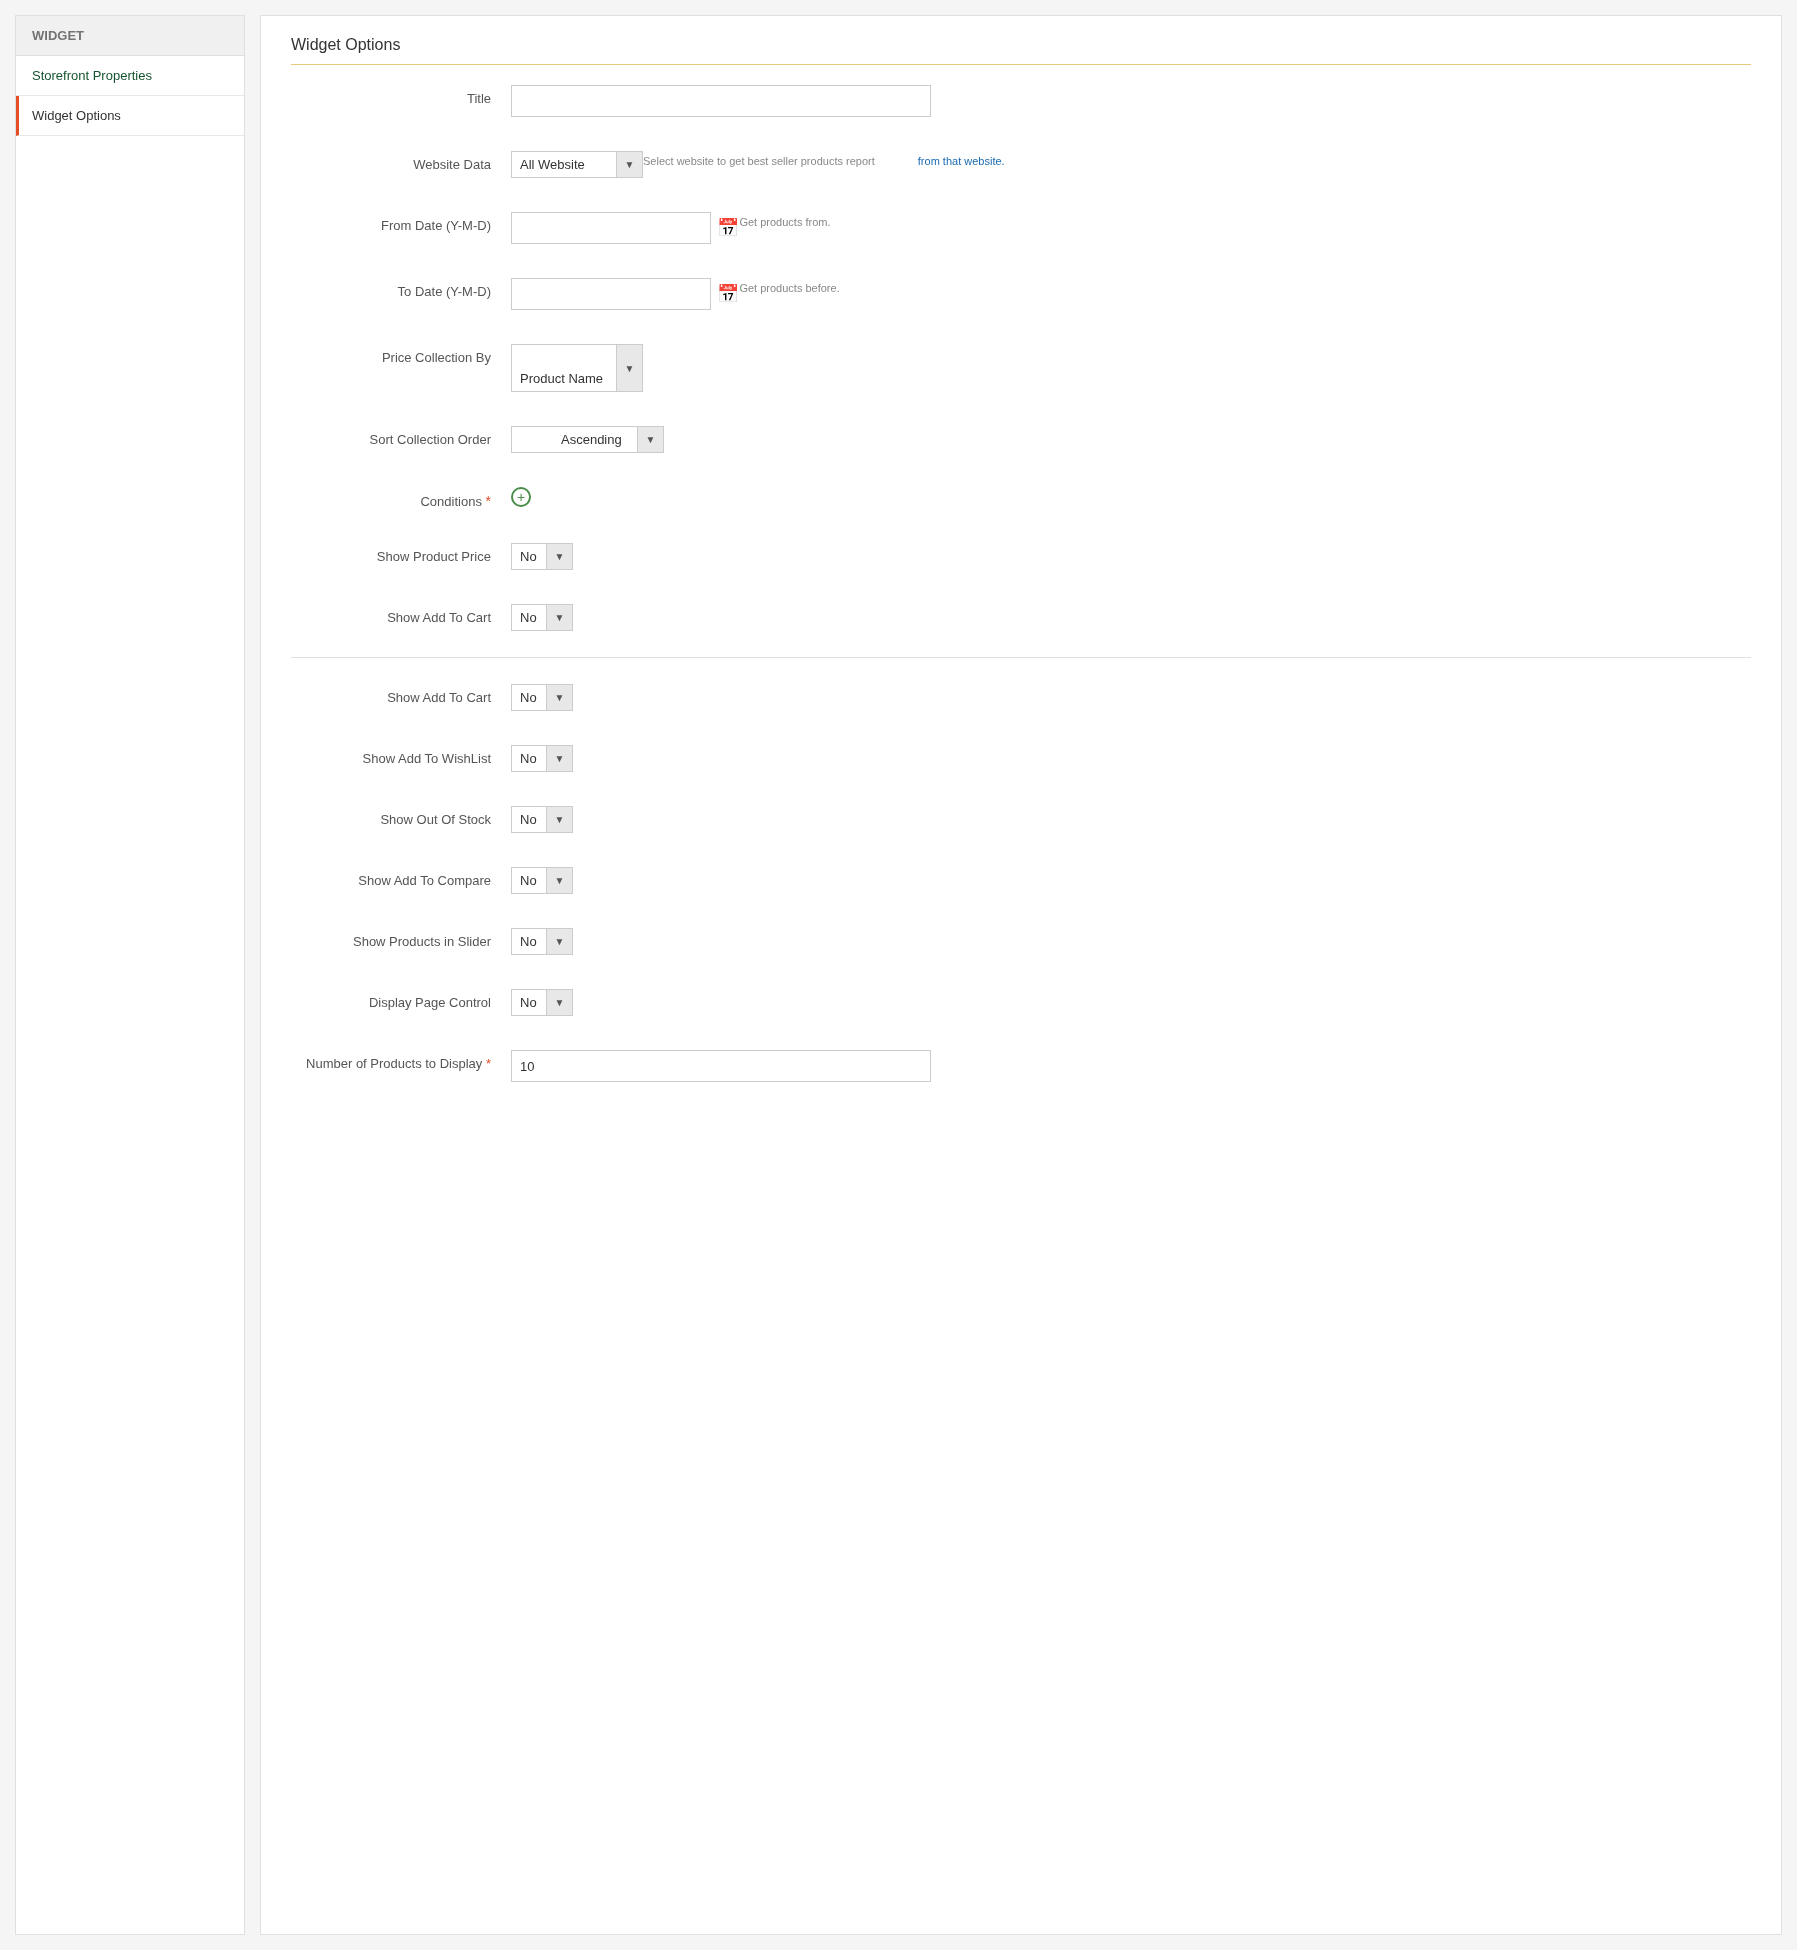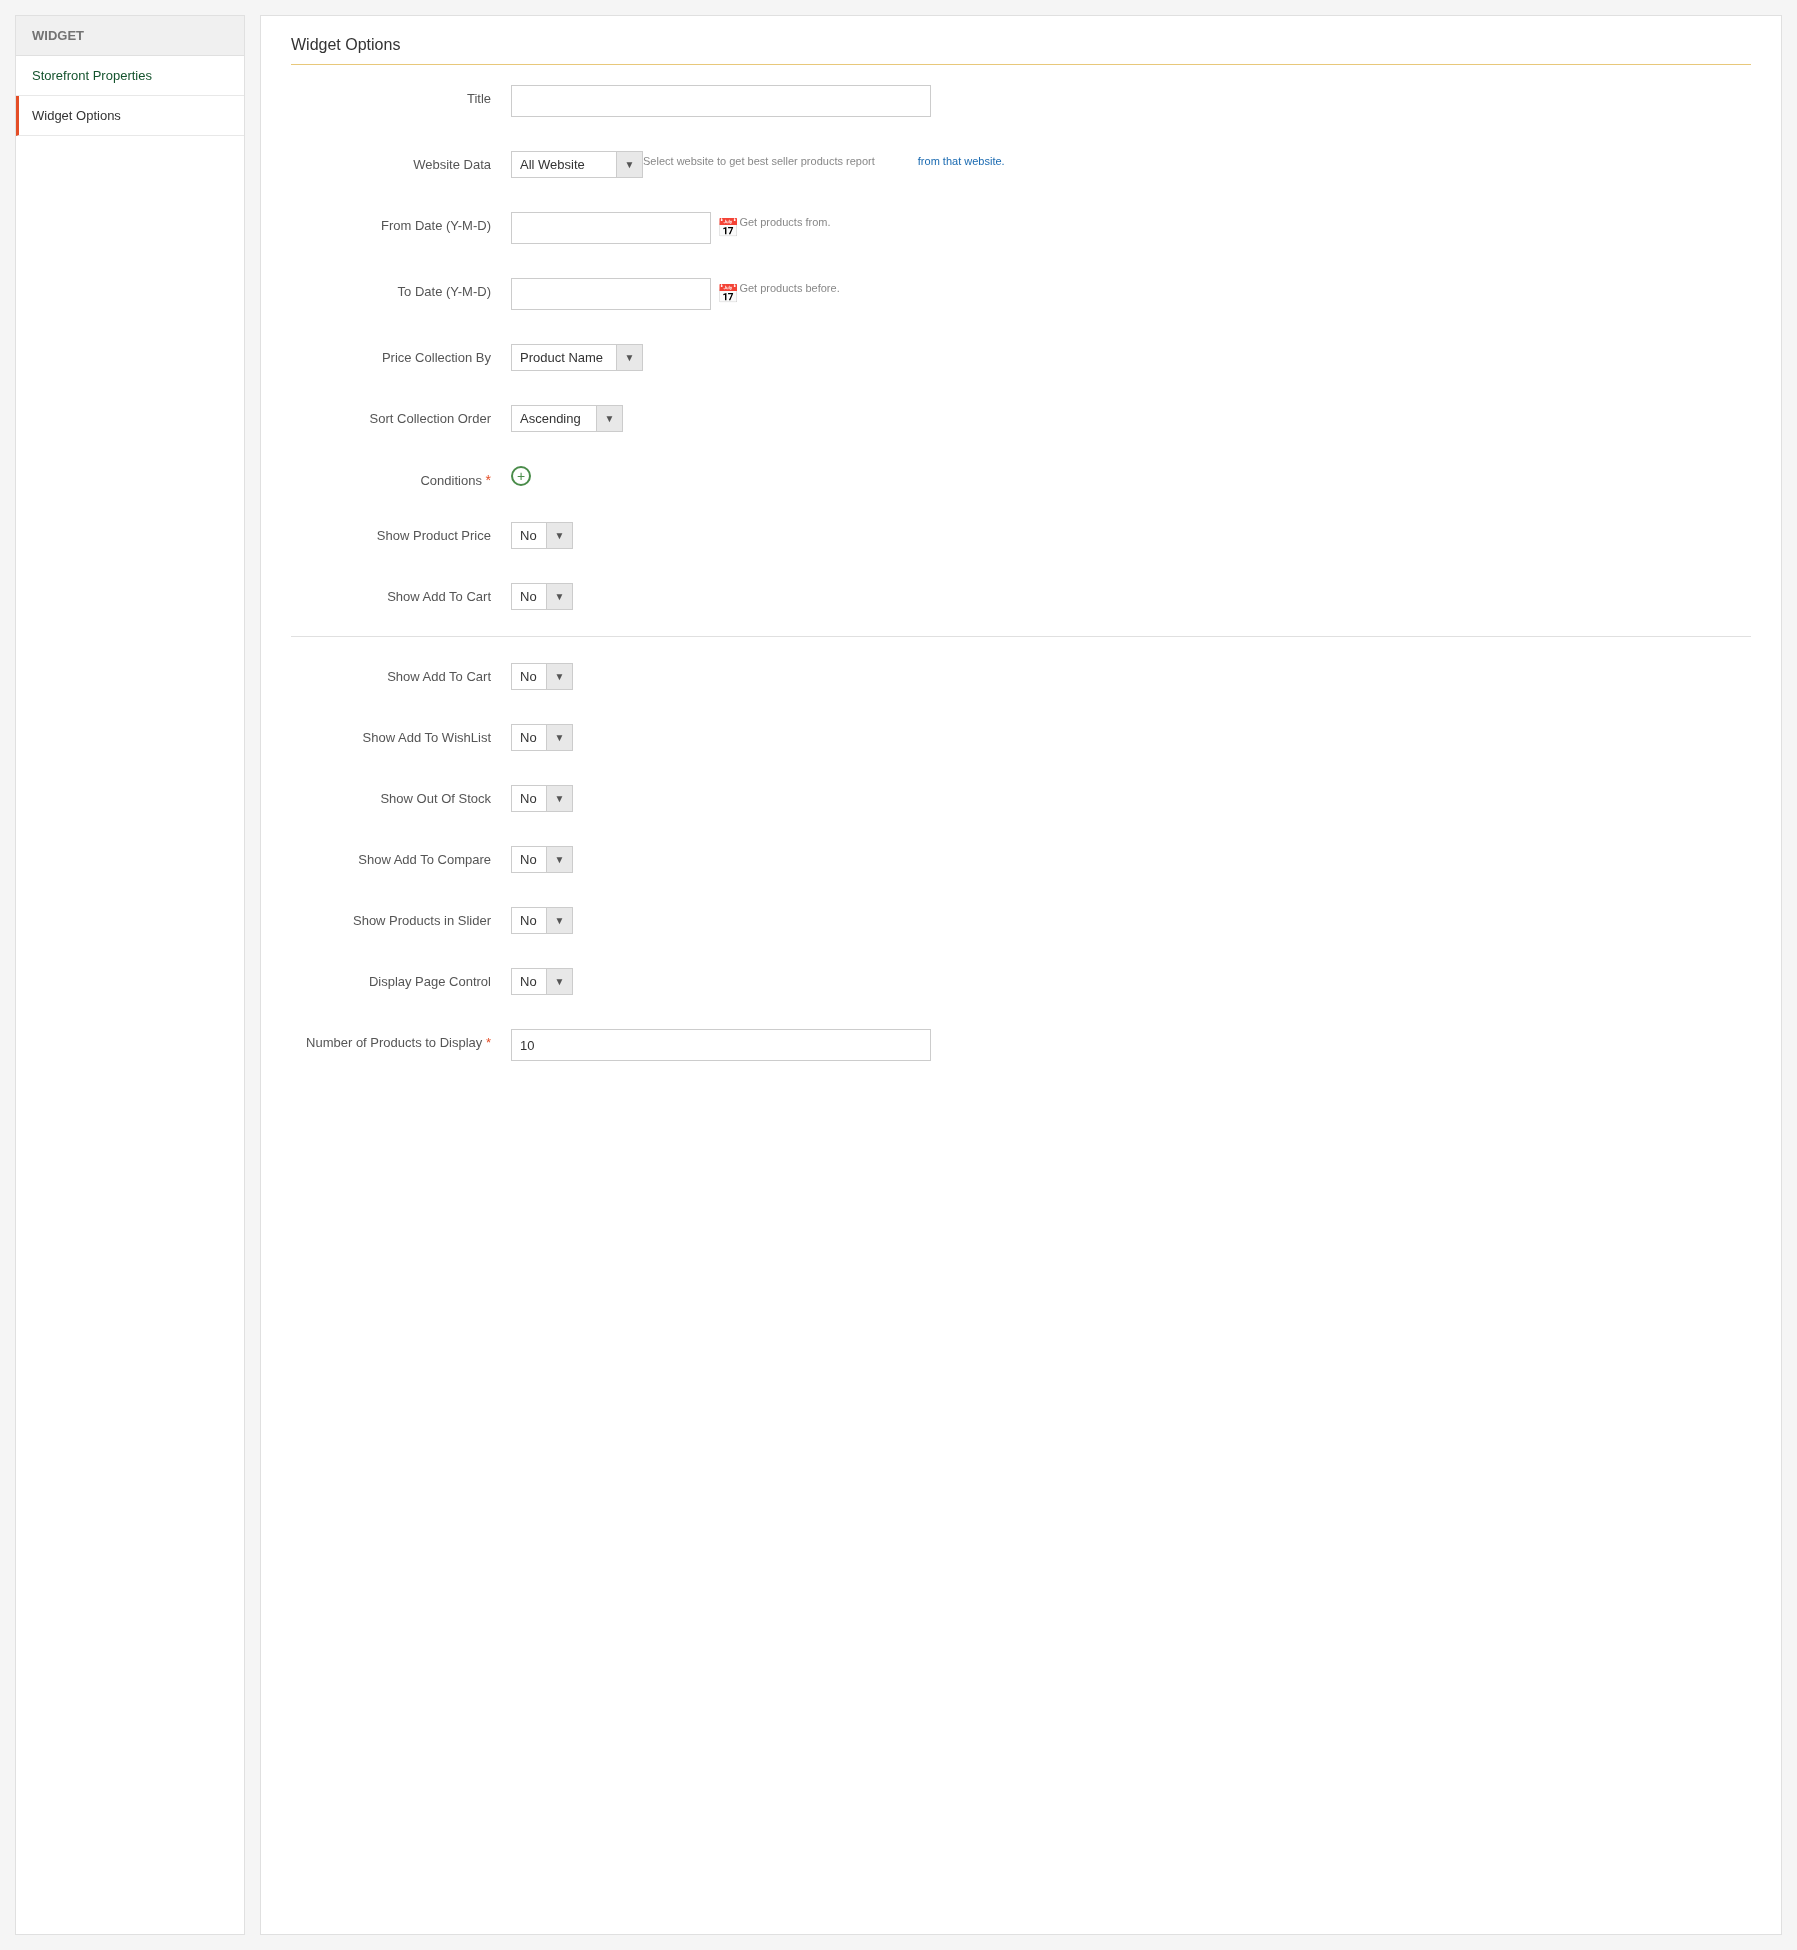--- a/index.html
+++ b/index.html
@@ -185,22 +185,22 @@
     }
     
     .section-divider {
       border: none;
       border-top: 1px solid #e0e0e0;
       margin: 10px 0 18px 0;
     }
     
     .small-select select { min-width: 50px; }
     
-    .sort-select select { min-width: 130px; }
-    .sort-order-select select { min-width: 110px; }
+    .sort-select select { min-width: 130px; margin-top: 21px; }
+    .sort-order-select select { min-width: 110px; margin-left: 41px; }
   </style>
 </head>
 <body>
 
 <div class="page-container">
 
   <div class="sidebar">
     <div class="sidebar-widget-header">WIDGET</div>
     <div class="sidebar-item">Storefront Properties</div>
     <div class="sidebar-item active">Widget Options</div>

